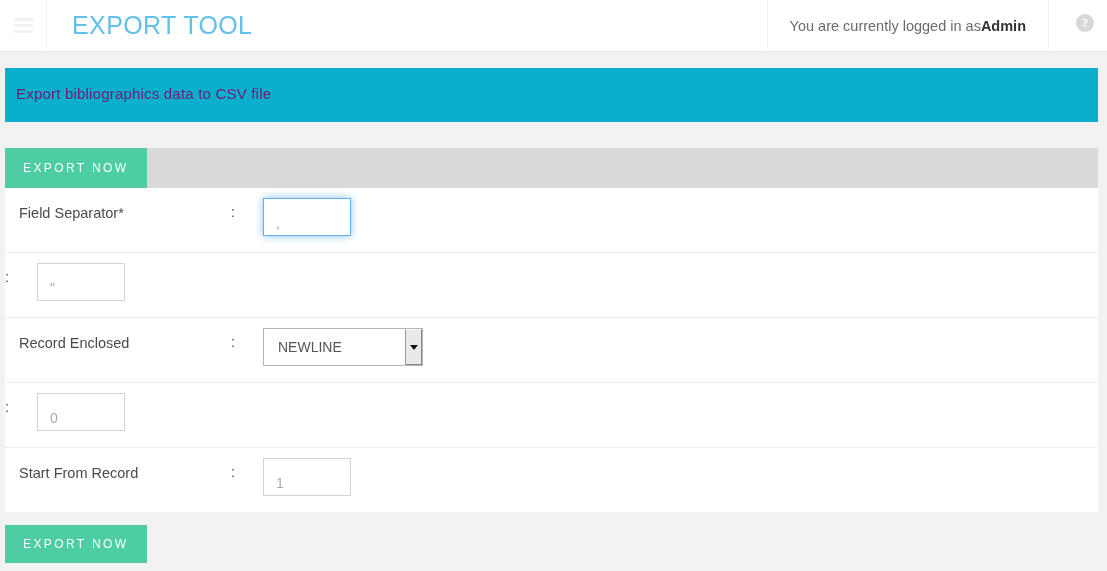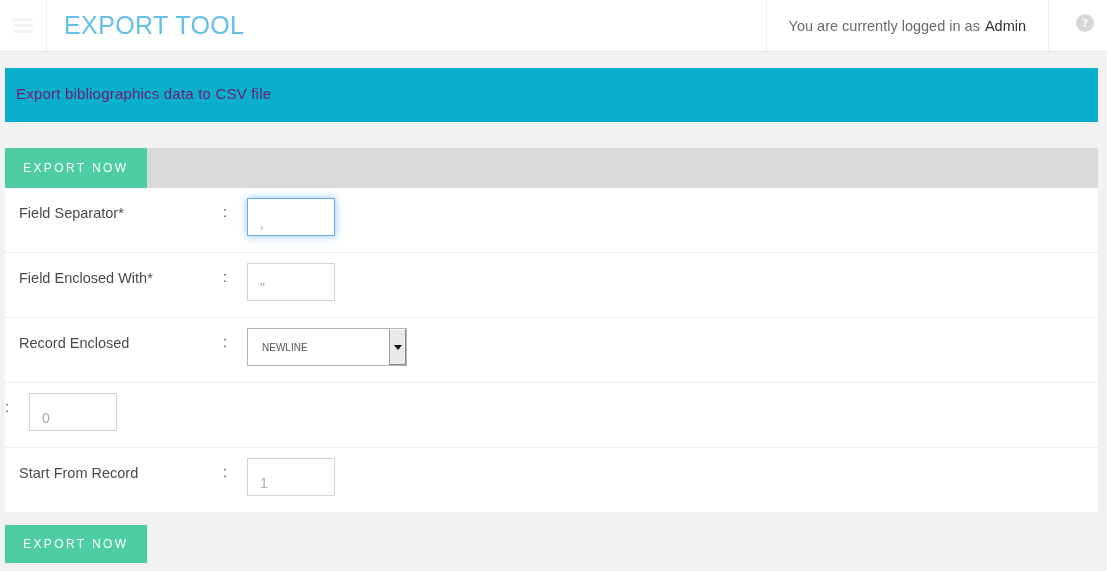--- a/index.html
+++ b/index.html
@@ -41,21 +41,21 @@
     height: 3px;
     background: #f2f2f2;
     border-radius: 1px;
   }
   .menu-btn .bar:nth-child(1) { top: 18px; }
   .menu-btn .bar:nth-child(2) { top: 24px; }
   .menu-btn .bar:nth-child(3) { top: 30px; }
 
   .app-title {
     position: absolute;
-    left: 64px; top: 11px;
+    left: 72px; top: 11px;
     font-size: 25px;
     letter-spacing: 0.4px;
     color: #63c0e8;
     font-weight: 400;
     white-space: nowrap;
   }
 
   .login-box {
     position: absolute;
     right: 58px; top: 0;
@@ -64,23 +64,22 @@
     display: flex;
     align-items: center;
     border-left: 1px solid #f0f0f0;
     border-right: 1px solid #f0f0f0;
     box-sizing: border-box;
     font-size: 14.5px;
     color: #6b6b6b;
     white-space: nowrap;
   }
   .login-box .uname {
-    font-weight: normal;
+    font-weight: bold;
     color: #333;
-    margin-left: 5px;
   }
 
   .help-btn {
     position: absolute;
     right: 7px; top: 14px;
     width: 24px; height: 24px;
     cursor: pointer;
   }
   .help-btn .circ {
     width: 18px; height: 18px;
@@ -143,20 +142,21 @@
   .form-body {
     background: #ffffff;
     padding-bottom: 0;
   }
   .row {
     position: relative;
     border-bottom: 1px solid #ededed;
     min-height: 64px;
     display: flex;
     align-items: flex-start;
+    gap: 8px;
   }
   .row:last-child { border-bottom: none; }
 
   .row-label {
     width: 218px;
     padding: 16px 0 0 14px;
     box-sizing: border-box;
     font-size: 14.5px;
     color: #4a4a4a;
     line-height: 19px;
@@ -188,21 +188,21 @@
   .txt.focused {
     border: 1px solid #66afe9;
     box-shadow: 0 0 8px rgba(102,175,233,0.75);
   }
 
   .sel {
     width: 160px;
     height: 38px;
     box-sizing: border-box;
     font-family: "Liberation Sans", sans-serif;
-    font-size: 10px;
+    font-size: 14px;
     color: #555;
     padding-left: 14px;
     background: #ffffff;
     border: 1px solid #b5b5b5;
     border-radius: 0;
     -webkit-appearance: none;
     appearance: none;
   }
   .sel-wrap { position: relative; display: inline-block; }
   .sel-arrow {
@@ -285,21 +285,20 @@
 
     <div class="row">
       <div class="row-label">Field Separator*</div>
       <div class="row-colon">:</div>
       <div class="row-field">
         <input class="txt focused" type="text" value="," style="">
       </div>
     </div>
 
     <div class="row">
-      <div class="row-label">Field Enclosed With*</div>
       <div class="row-colon">:</div>
       <div class="row-field">
         <input class="txt" type="text" value="&quot;" style="">
       </div>
     </div>
 
     <div class="row">
       <div class="row-label">Record Enclosed</div>
       <div class="row-colon">:</div>
       <div class="row-field">

